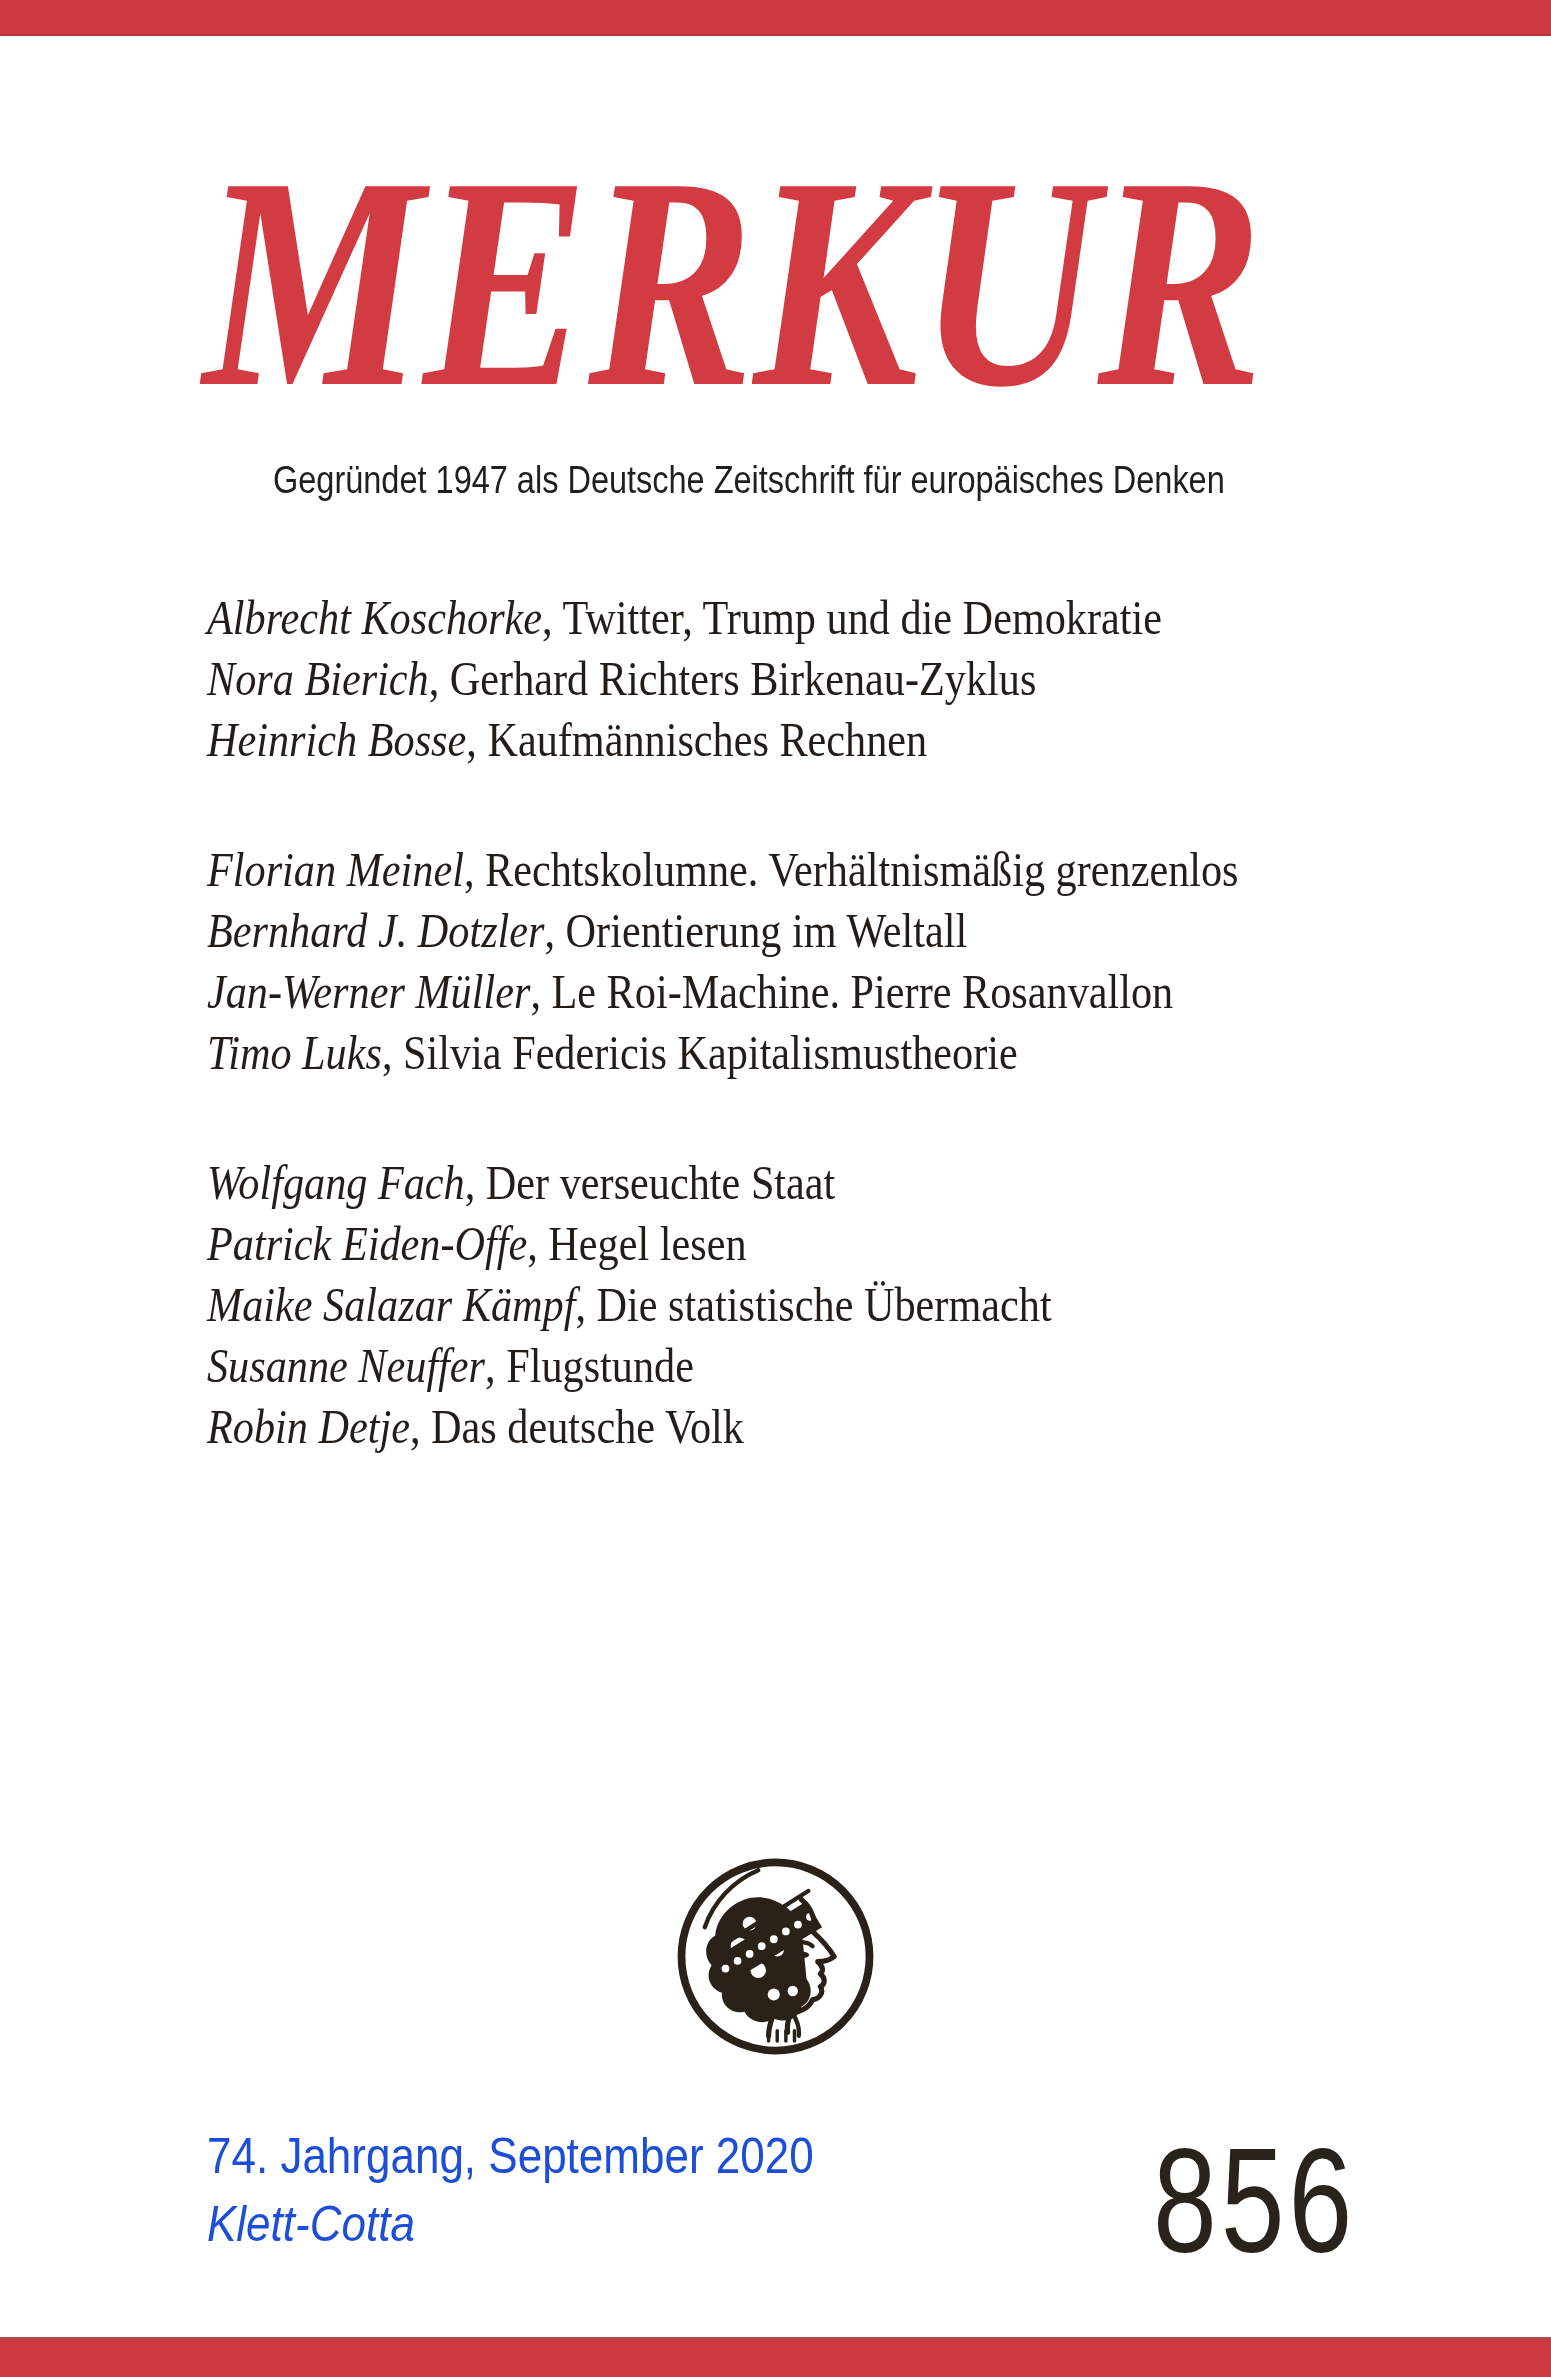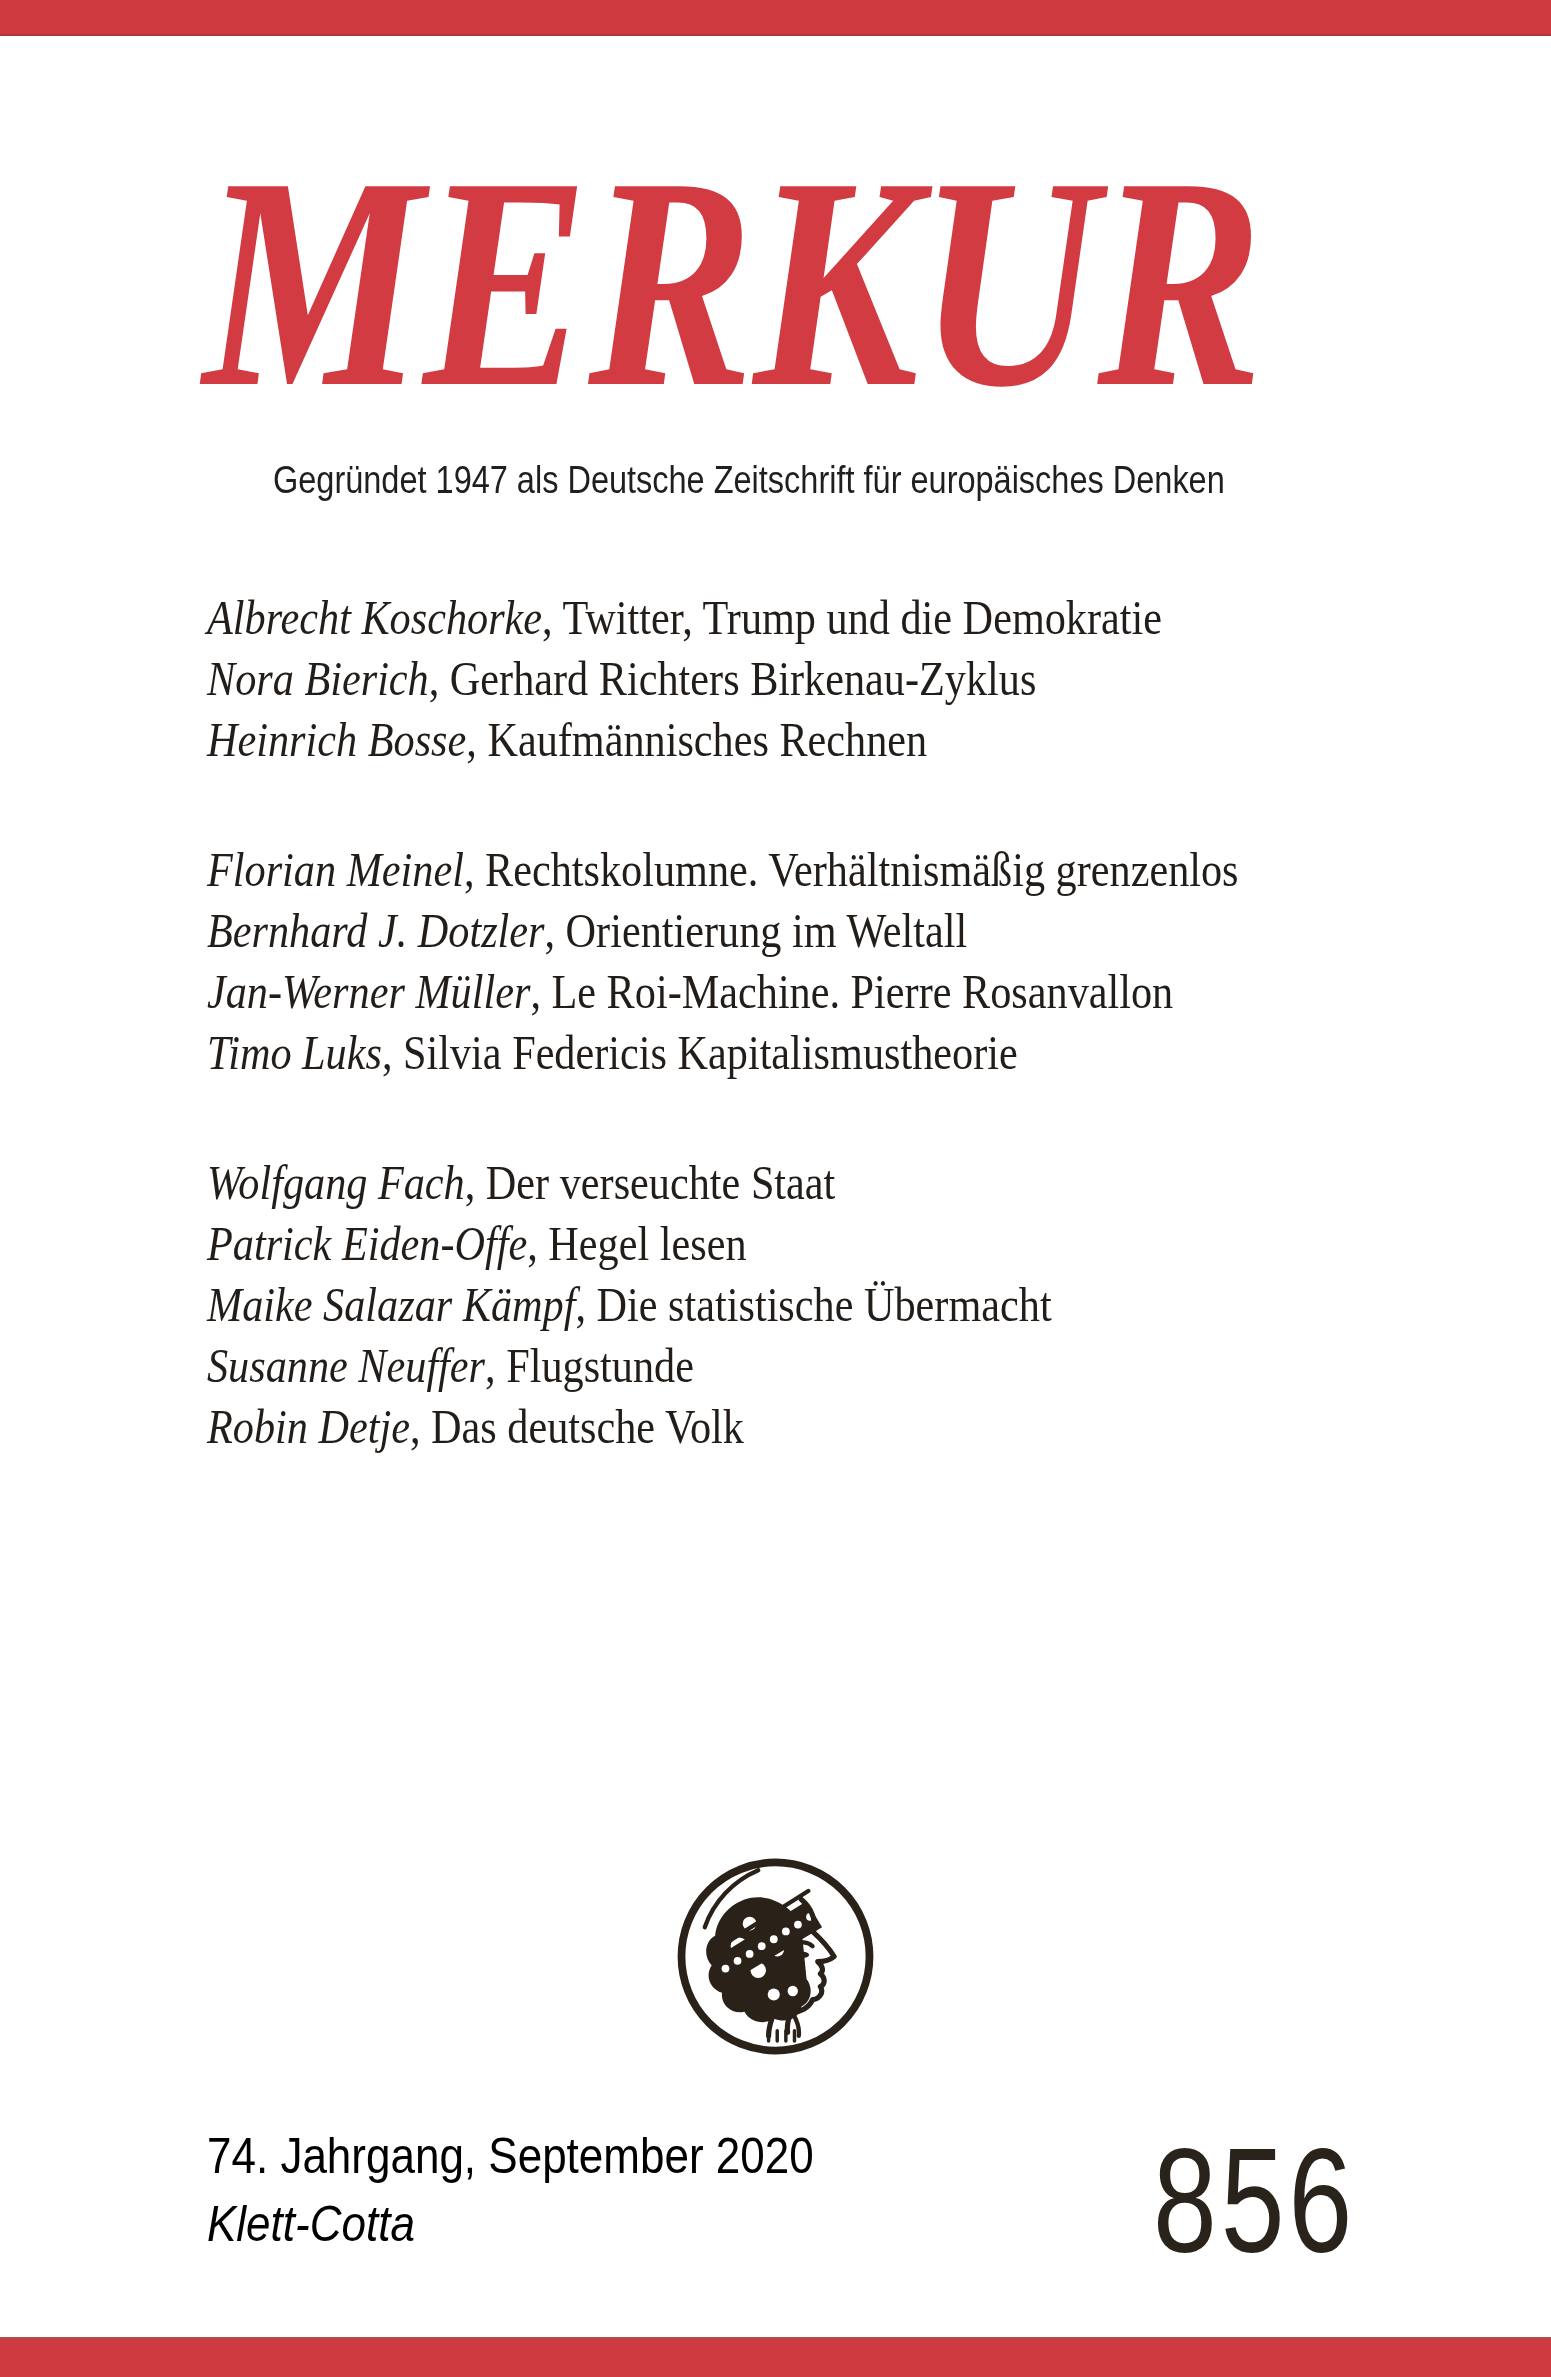--- a/index.html
+++ b/index.html
@@ -73,21 +73,21 @@
     top: 1853px;
     width: 207px;
     height: 207px;
   }
 
   
   .footer-left {
     position: absolute;
     left: 207px;
     top: 2126px;
-    color: #000000;
+    color: #1d4ed8;
     font-family: "Liberation Sans", sans-serif;
   }
   .edition-line {
     font-size: 50px;
     line-height: 60px;
     white-space: nowrap;
     transform: scaleX(0.88);
     transform-origin: left top;
   }
   .publisher-line {

